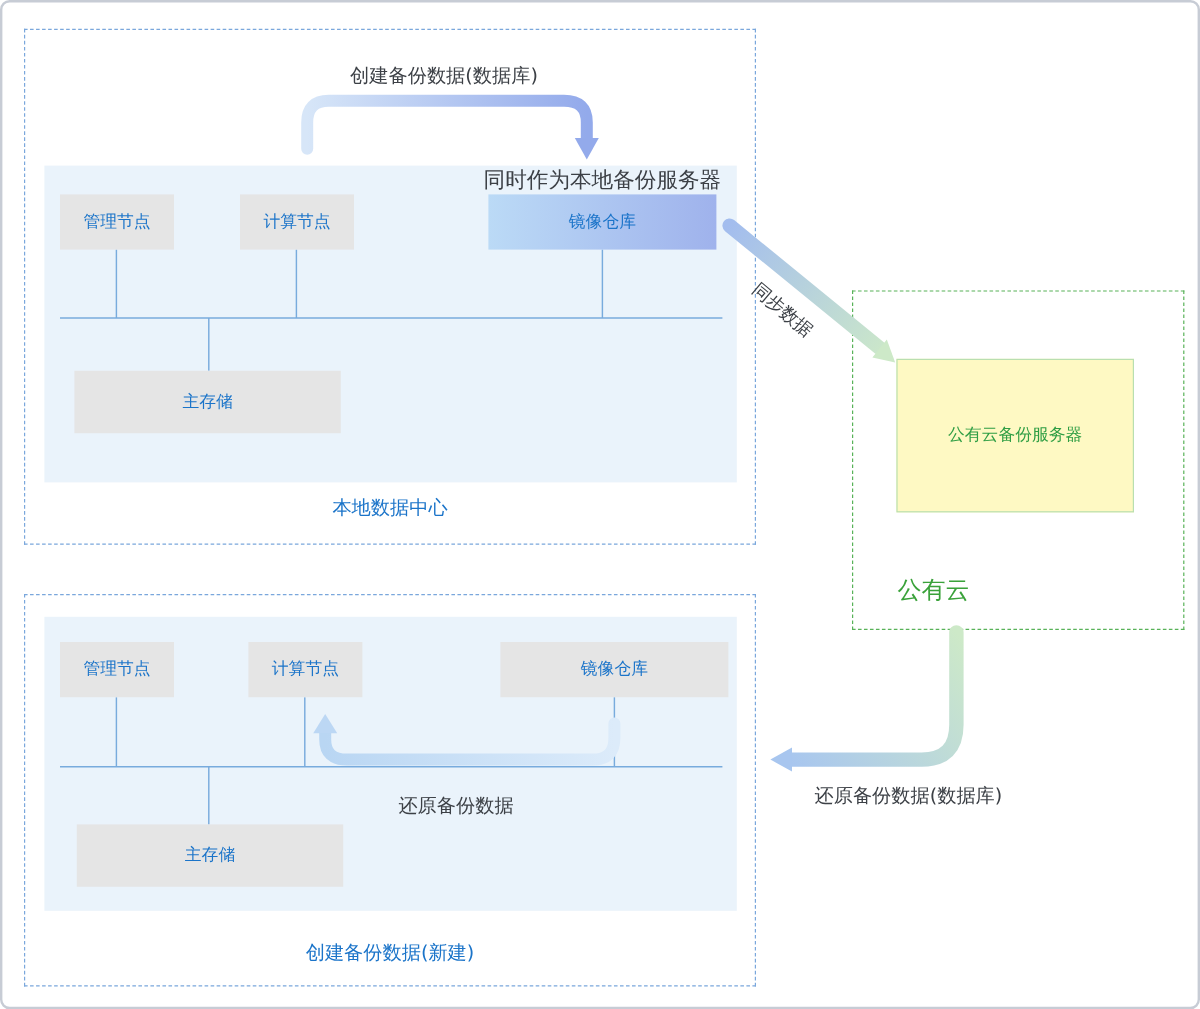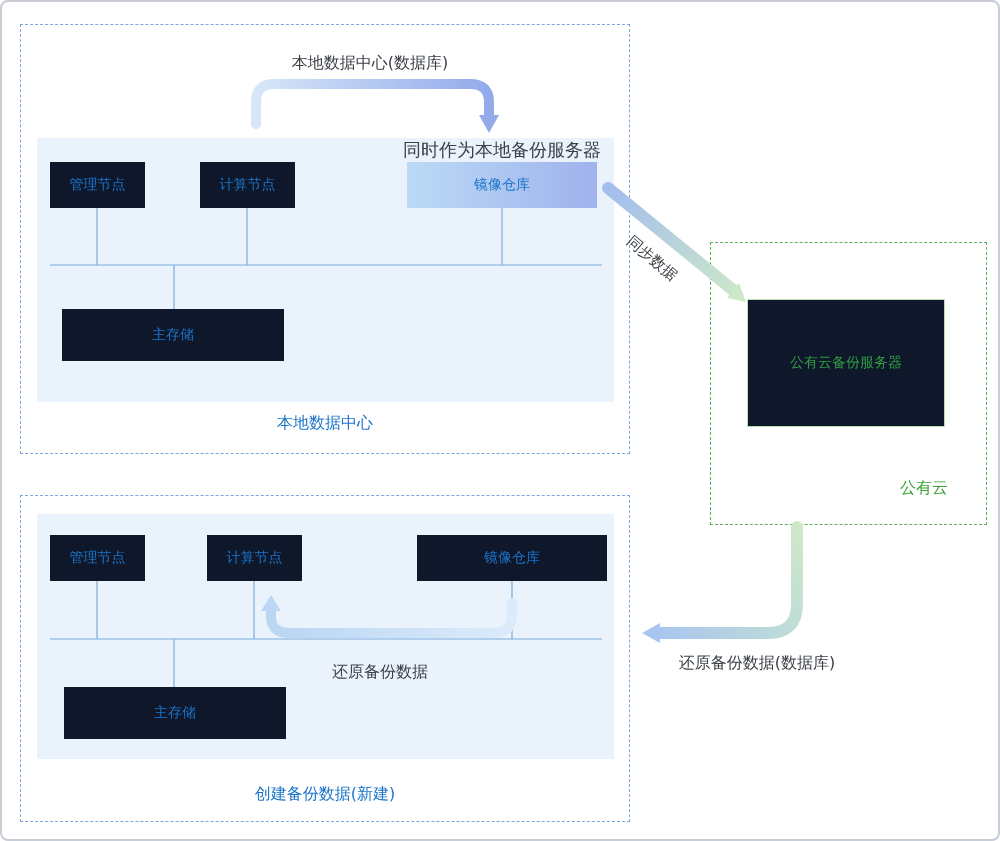--- a/index.html
+++ b/index.html
@@ -6,30 +6,30 @@
   .canvas{
     position:relative;width:1000px;height:841px;box-sizing:border-box;
     background:#ffffff;border:2px solid #c7ccd5;border-radius:8px;
     font-family:"DejaVu Sans","Liberation Sans",sans-serif;overflow:hidden;
   }
   .layer-svg{position:absolute;left:0;top:0;z-index:2;pointer-events:none;}
   .dc-box{position:absolute;border:1px dashed #7aa7dc;z-index:1;box-sizing:border-box;}
   .dc-box.green{border:1px dashed #58b258;}
   .panel{position:absolute;background:#eaf3fb;z-index:1;}
   .node{
-    position:absolute;background:#0f172a;color:#1b74c9;font-size:14px;
+    position:absolute;background:#e5e5e5;color:#1b74c9;font-size:14px;
     display:flex;align-items:center;justify-content:center;z-index:3;box-sizing:border-box;
   }
   .node.gradient{background:linear-gradient(90deg,#bbdaf6 0%,#9fb2ec 100%);}
   .green-box{
-    position:absolute;background:#0f172a;border:1px solid #b9dfb0;color:#2f9e44;font-size:14px;
+    position:absolute;background:#fef9c3;border:1px solid #b9dfb0;color:#2f9e44;font-size:14px;
     display:flex;align-items:center;justify-content:center;z-index:3;box-sizing:border-box;
   }
   .dc-label{position:absolute;color:#1b74c9;font-size:16px;text-align:center;z-index:3;}
-  .cloud-label{position:absolute;color:#3aa23a;font-size:16px;text-align:right;z-index:3;}
+  .cloud-label{position:absolute;color:#3aa23a;font-size:20px;text-align:left;z-index:3;}
   .anno{position:absolute;color:#3c4046;font-size:16px;text-align:center;z-index:4;white-space:nowrap;}
   .anno.small{font-size:18px;}
   .anno.rot{transform:rotate(40deg);transform-origin:left top;font-size:15px;}
 </style>
 </head>
 <body>
 
 <div class="canvas">
 
   <div class="dc-box" style="left:18px;top:22px;width:610px;height:430px;"></div>
@@ -105,21 +105,21 @@
   </div>
   <div class="node gradient" style="left:405px;top:160px;width:190px;height:46px;">
     <span>镜像仓库</span>
   </div>
   <div class="node" style="left:60px;top:307px;width:222px;height:52px;">
     <span>主存储</span>
   </div>
   <div class="anno small" style="left:380px;top:136px;width:240px;">同时作为本地备份服务器</div>
   <div class="dc-label" style="left:203px;top:411px;width:240px;">本地数据中心</div>
 
-  <div class="anno" style="left:253px;top:51px;width:230px;">本地数据中心(数据库)</div>
+  <div class="anno" style="left:253px;top:51px;width:230px;">创建备份数据(数据库)</div>
   <div class="anno rot" style="left:633px;top:230px;">同步数据</div>
   <div class="anno" style="left:288px;top:660px;width:180px;">还原备份数据</div>
   <div class="anno" style="left:640px;top:651px;width:230px;">还原备份数据(数据库)</div>
 
   <div class="green-box" style="left:745px;top:297px;width:198px;height:128px;">
     <span>公有云备份服务器</span>
   </div>
   <div class="cloud-label" style="left:746px;top:476px;width:200px;">公有云</div>
 
   <div class="node" style="left:48px;top:533px;width:95px;height:46px;">

